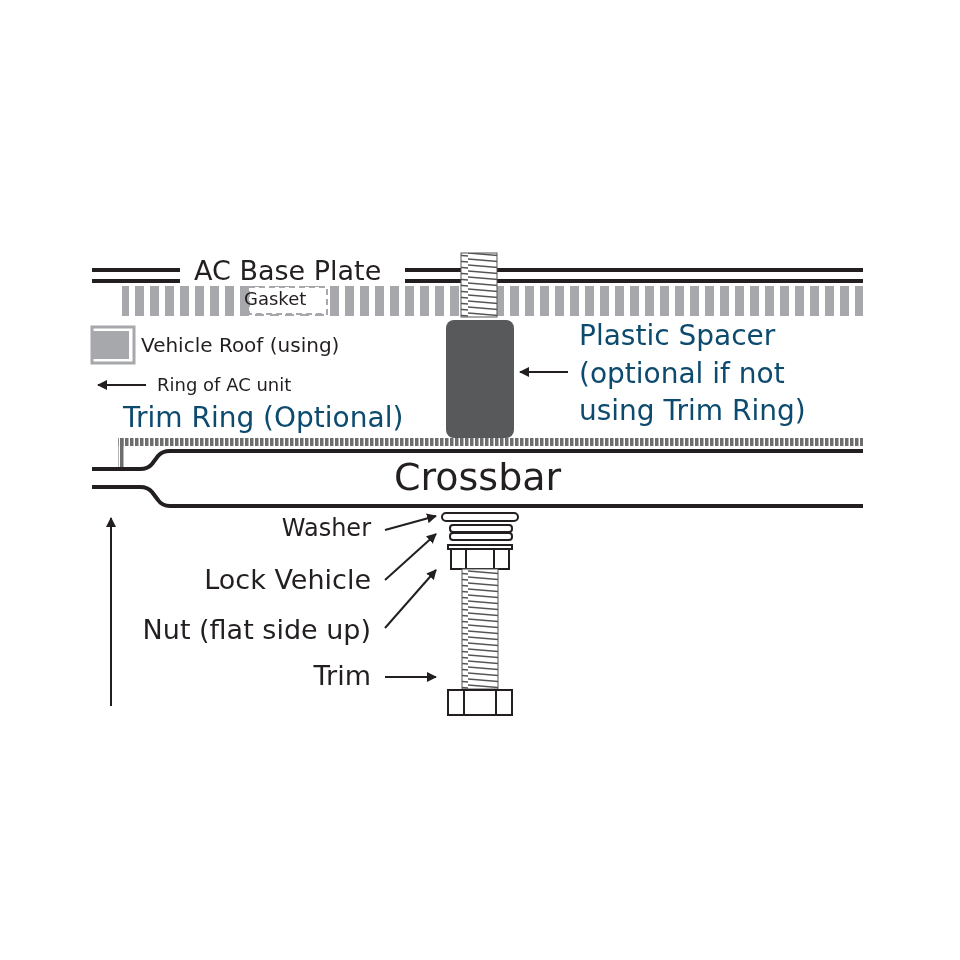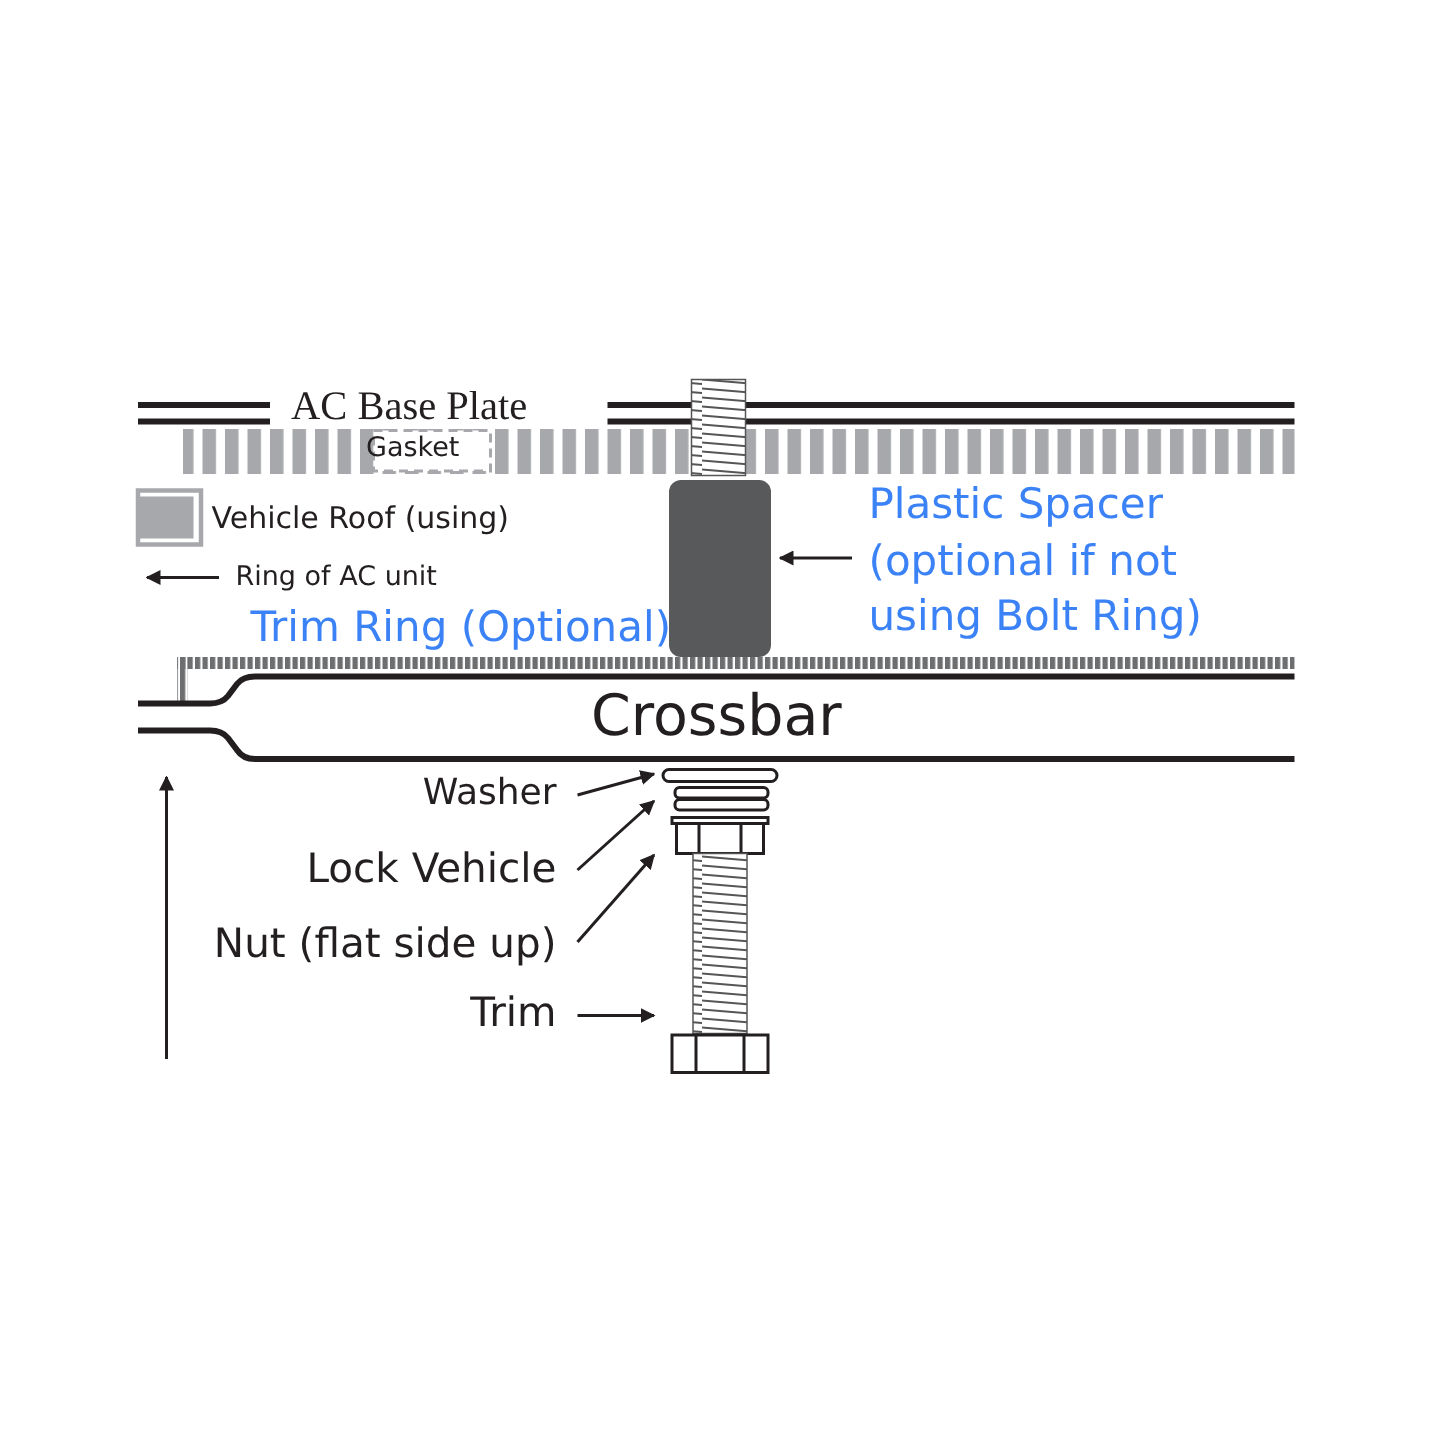--- a/index.html
+++ b/index.html
@@ -1,20 +1,20 @@
 <!DOCTYPE html>
 <html><head>
 <meta charset="utf-8">
 <style>
   html,body{margin:0;padding:0;background:#fff;}
   body{width:960px;height:960px;position:relative;overflow:hidden;font-family:"DejaVu Sans","Liberation Sans",sans-serif;}
   svg{position:absolute;left:0;top:0;}
   .lbl{position:absolute;white-space:nowrap;line-height:1;}
   .dark{color:#231f20;}
-  .gray{color:#3b82f6;}
+  .gray{color:#0c4a6e;}
   .bold{font-weight:normal;}
 </style>
 </head>
 <body>
 
 <svg width="960" height="960" viewBox="0 0 960 960">
   <defs>
     <pattern id="gasketPat" x="0" y="0" width="15" height="30" patternUnits="userSpaceOnUse">
       <rect x="0" y="0" width="9" height="30" fill="#a6a8ab"></rect>
     </pattern>
@@ -95,25 +95,25 @@
 
   <g stroke="#231f20" stroke-width="2">
     <line x1="385" y1="530" x2="436" y2="516" marker-end="url(#arr)"></line>
     <line x1="385" y1="580" x2="436" y2="534" marker-end="url(#arr)"></line>
     <line x1="385" y1="628" x2="436" y2="570" marker-end="url(#arr)"></line>
     <line x1="385" y1="677" x2="436" y2="677" marker-end="url(#arr)"></line>
     <line x1="111" y1="706" x2="111" y2="518" marker-end="url(#arr)"></line>
   </g>
 </svg>
 
-<div class="lbl dark" style="left:194px;top:257px;font-size:27px;font-family:Liberation Serif, serif;">AC Base Plate</div>
+<div class="lbl dark" style="left:194px;top:257px;font-size:27px;">AC Base Plate</div>
 <div class="lbl dark" style="left:244px;top:290px;font-size:18px;">Gasket</div>
 <div class="lbl dark" style="left:141px;top:335px;font-size:20px;">Vehicle Roof (using)</div>
 <div class="lbl dark" style="left:157px;top:376px;font-size:18px;">Ring of AC unit</div>
-<div class="lbl gray" style="left:123px;top:404px;font-size:28px;margin-left:44px;">Trim Ring (Optional)</div>
+<div class="lbl gray" style="left:123px;top:404px;font-size:28px;">Trim Ring (Optional)</div>
 <div class="lbl gray" style="left:579px;top:322px;font-size:28px;">Plastic Spacer</div>
 <div class="lbl gray" style="left:579px;top:360px;font-size:28px;">(optional if not</div>
-<div class="lbl gray" style="left:579px;top:397px;font-size:28px;">using Bolt Ring)</div>
+<div class="lbl gray" style="left:579px;top:397px;font-size:28px;">using Trim Ring)</div>
 <div class="lbl dark bold" style="left:394px;top:458px;font-size:38px;">Crossbar</div>
 <div class="lbl dark" style="right:589px;top:516px;font-size:24px;">Washer</div>
 <div class="lbl dark" style="right:589px;top:566px;font-size:27px;">Lock Vehicle</div>
 <div class="lbl dark" style="right:589px;top:616px;font-size:27px;">Nut (flat side up)</div>
 <div class="lbl dark" style="right:589px;top:662px;font-size:27px;">Trim</div>
 
 </body></html>

